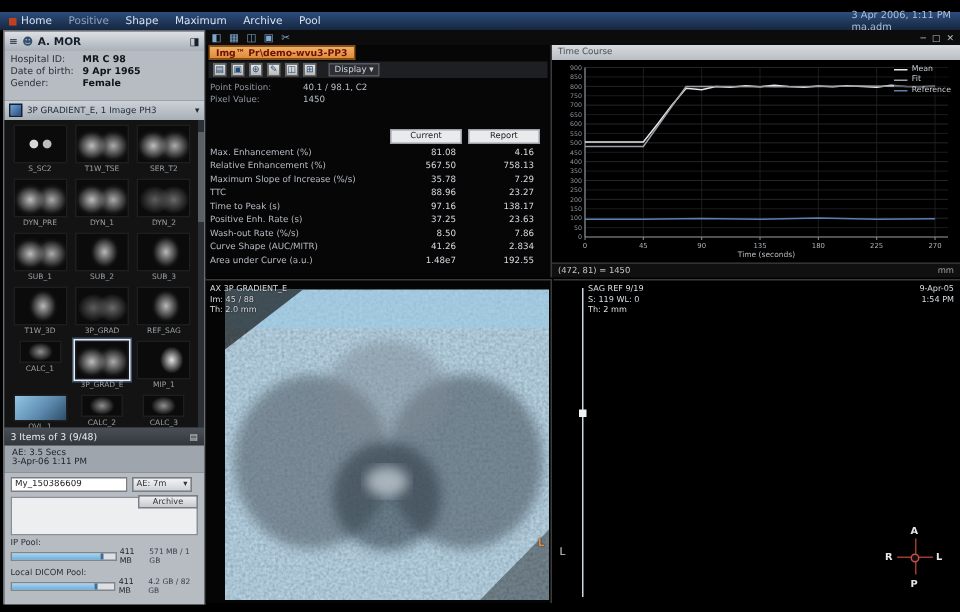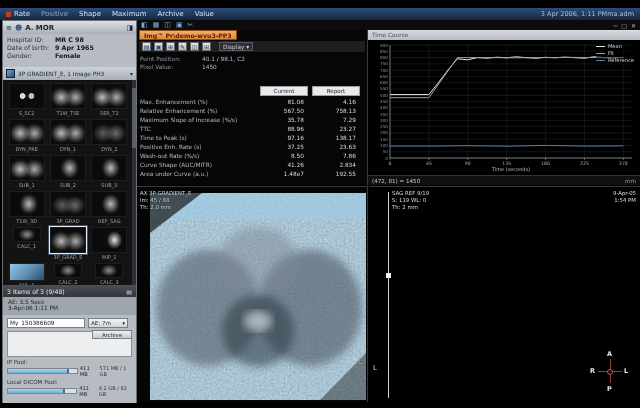--- a/index.html
+++ b/index.html
@@ -5,21 +5,21 @@
   html,body{margin:0;padding:0;background:#000;}
   *{box-sizing:border-box;font-family:"DejaVu Sans",sans-serif;}
   #stage{position:relative;width:640px;height:408px;background:#000;overflow:hidden;}
   .abs{position:absolute;}
 
   
   #menubar{left:0;top:8px;width:640px;height:12px;background:linear-gradient(#2c4d7d,#16263e);
            display:flex;align-items:center;padding:0 6px;color:#d5e2f2;font-size:7px;}
   #menubar .mi{margin-right:11px;cursor:default;}
   #menubar .mi:nth-child(2){color:#8fa3bb;}
-  #menu-right{margin-left:auto;display:flex;color:#aebfd4;font-size:6.5px;}
+  #menu-right{margin-left:auto;display:flex;color:#aebfd4;font-size:6.5px;flex-direction:column;}
   .app-dot{display:inline-block;width:5px;height:5px;background:#c04020;margin-right:3px;}
 
   
   #sidebar{left:2px;top:20px;width:135px;height:385px;background:#23262a;border:1px solid #6a6f76;}
   #pat-title{left:0;top:0;width:133px;height:13px;background:linear-gradient(#dde1e6,#aab0b8);
              display:flex;align-items:center;gap:3px;padding:0 3px;font-size:7px;color:#16202c;font-weight:bold;}
   #pat-info{left:0;top:13px;width:133px;height:33px;background:#b7bcc3;padding:2px 4px;font-size:6.3px;color:#2c313a;}
   .pf{display:flex;margin-bottom:1px;}
   .pf .l{width:48px;}
   .pf .v{font-weight:bold;color:#101418;}
@@ -117,26 +117,26 @@
 </style>
 </head>
 <body>
 
 <div id="stage">
 
   <div id="menubar" class="abs">
     <span class="app-dot"></span>
     <div style="display:flex;">
 
-    <span class="mi">Rate</span>
+    <span class="mi">Home</span>
         <span class="mi">Positive</span>
         <span class="mi">Shape</span>
         <span class="mi">Maximum</span>
         <span class="mi">Archive</span>
-        <span class="mi">Value</span>
+        <span class="mi">Pool</span>
       </div>
     <div id="menu-right">
       <span>3 Apr 2006, 1:11 PM</span>
       <span>ma.adm</span>
     </div>
   </div>
 
   <div id="sidebar" class="abs">
     <div id="pat-title" class="abs">
       <span style="font-weight:normal;">≡</span>

